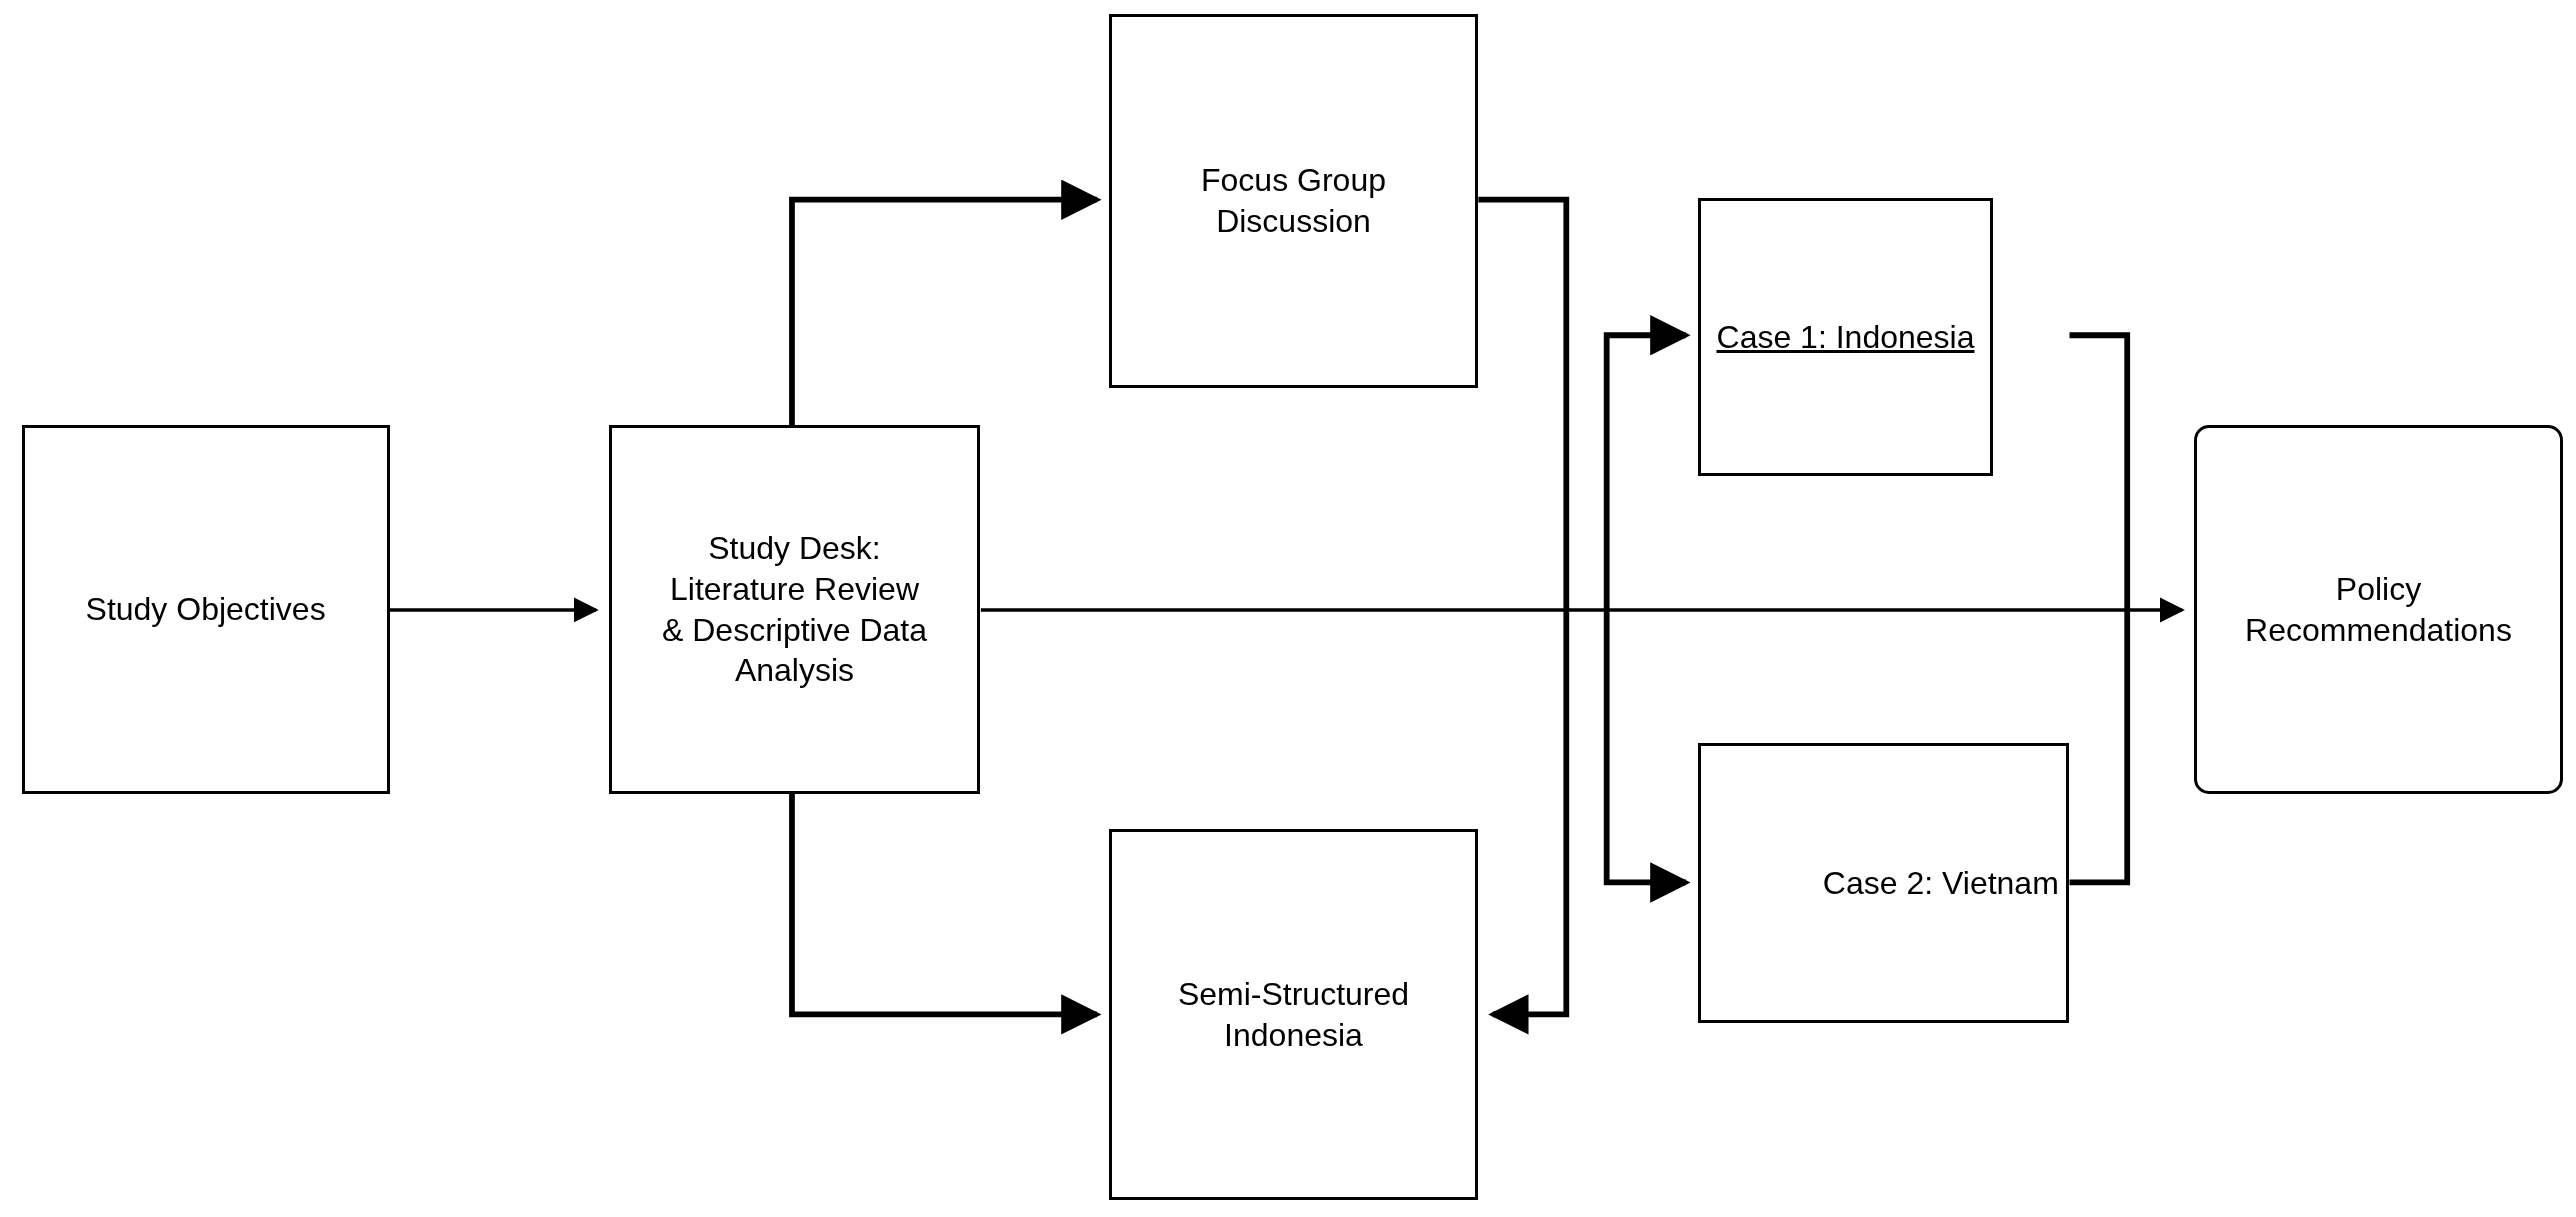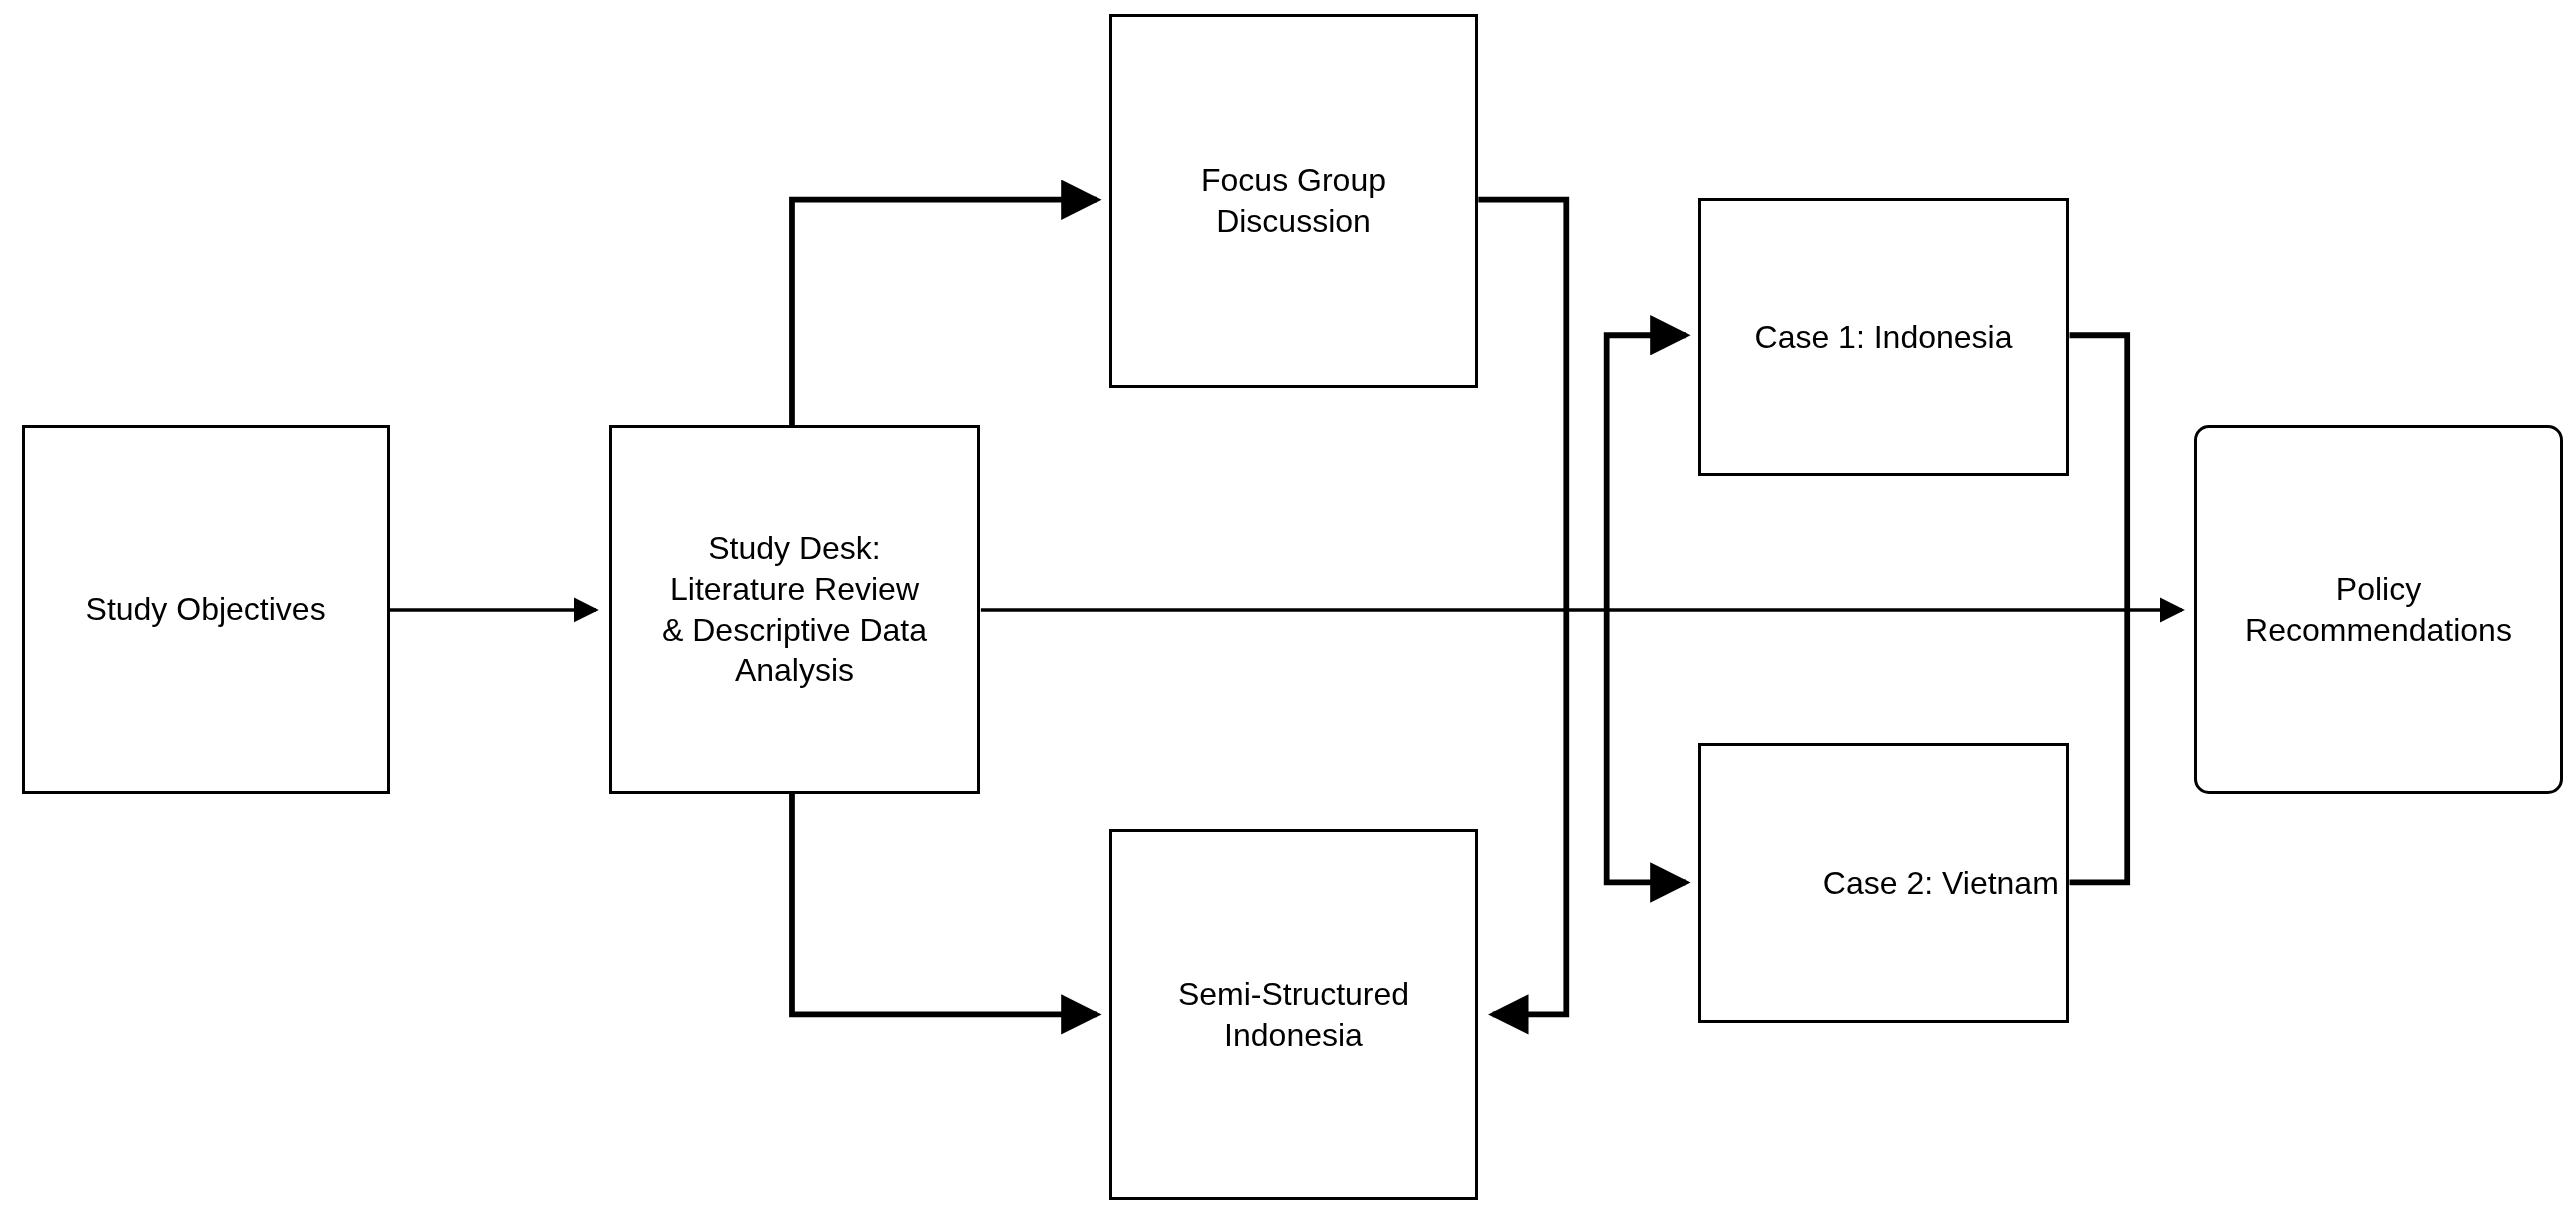--- a/index.html
+++ b/index.html
@@ -87,21 +87,21 @@
   <div class="node-box" style="left:1109px; top:14.4px; width:369px; height:374px;">
     <span class="node-label">Focus Group
 Discussion</span>
   </div>
 
   <div class="node-box" style="left:1109px; top:829px; width:369px; height:371px;">
     <span class="node-label">Semi-Structured
 Indonesia</span>
   </div>
 
-  <div class="node-box" style="left:1698px; top:198px; width:371px; height:278px;">
+  <div class="node-box" style="left:1698px; top:198px; width:295px; height:278px;text-decoration:underline;">
     <span class="node-label">Case 1: Indonesia</span>
   </div>
 
   <div class="node-box" style="left:1698px; top:743px; width:371px; height:280px;justify-content:flex-end;">
     <span class="node-label">Case 2: Vietnam</span>
   </div>
 
   <div class="node-box" style="left:2194px; top:425px; width:369px; height:369px;border-radius:15px;">
     <span class="node-label">Policy
 Recommendations</span>

